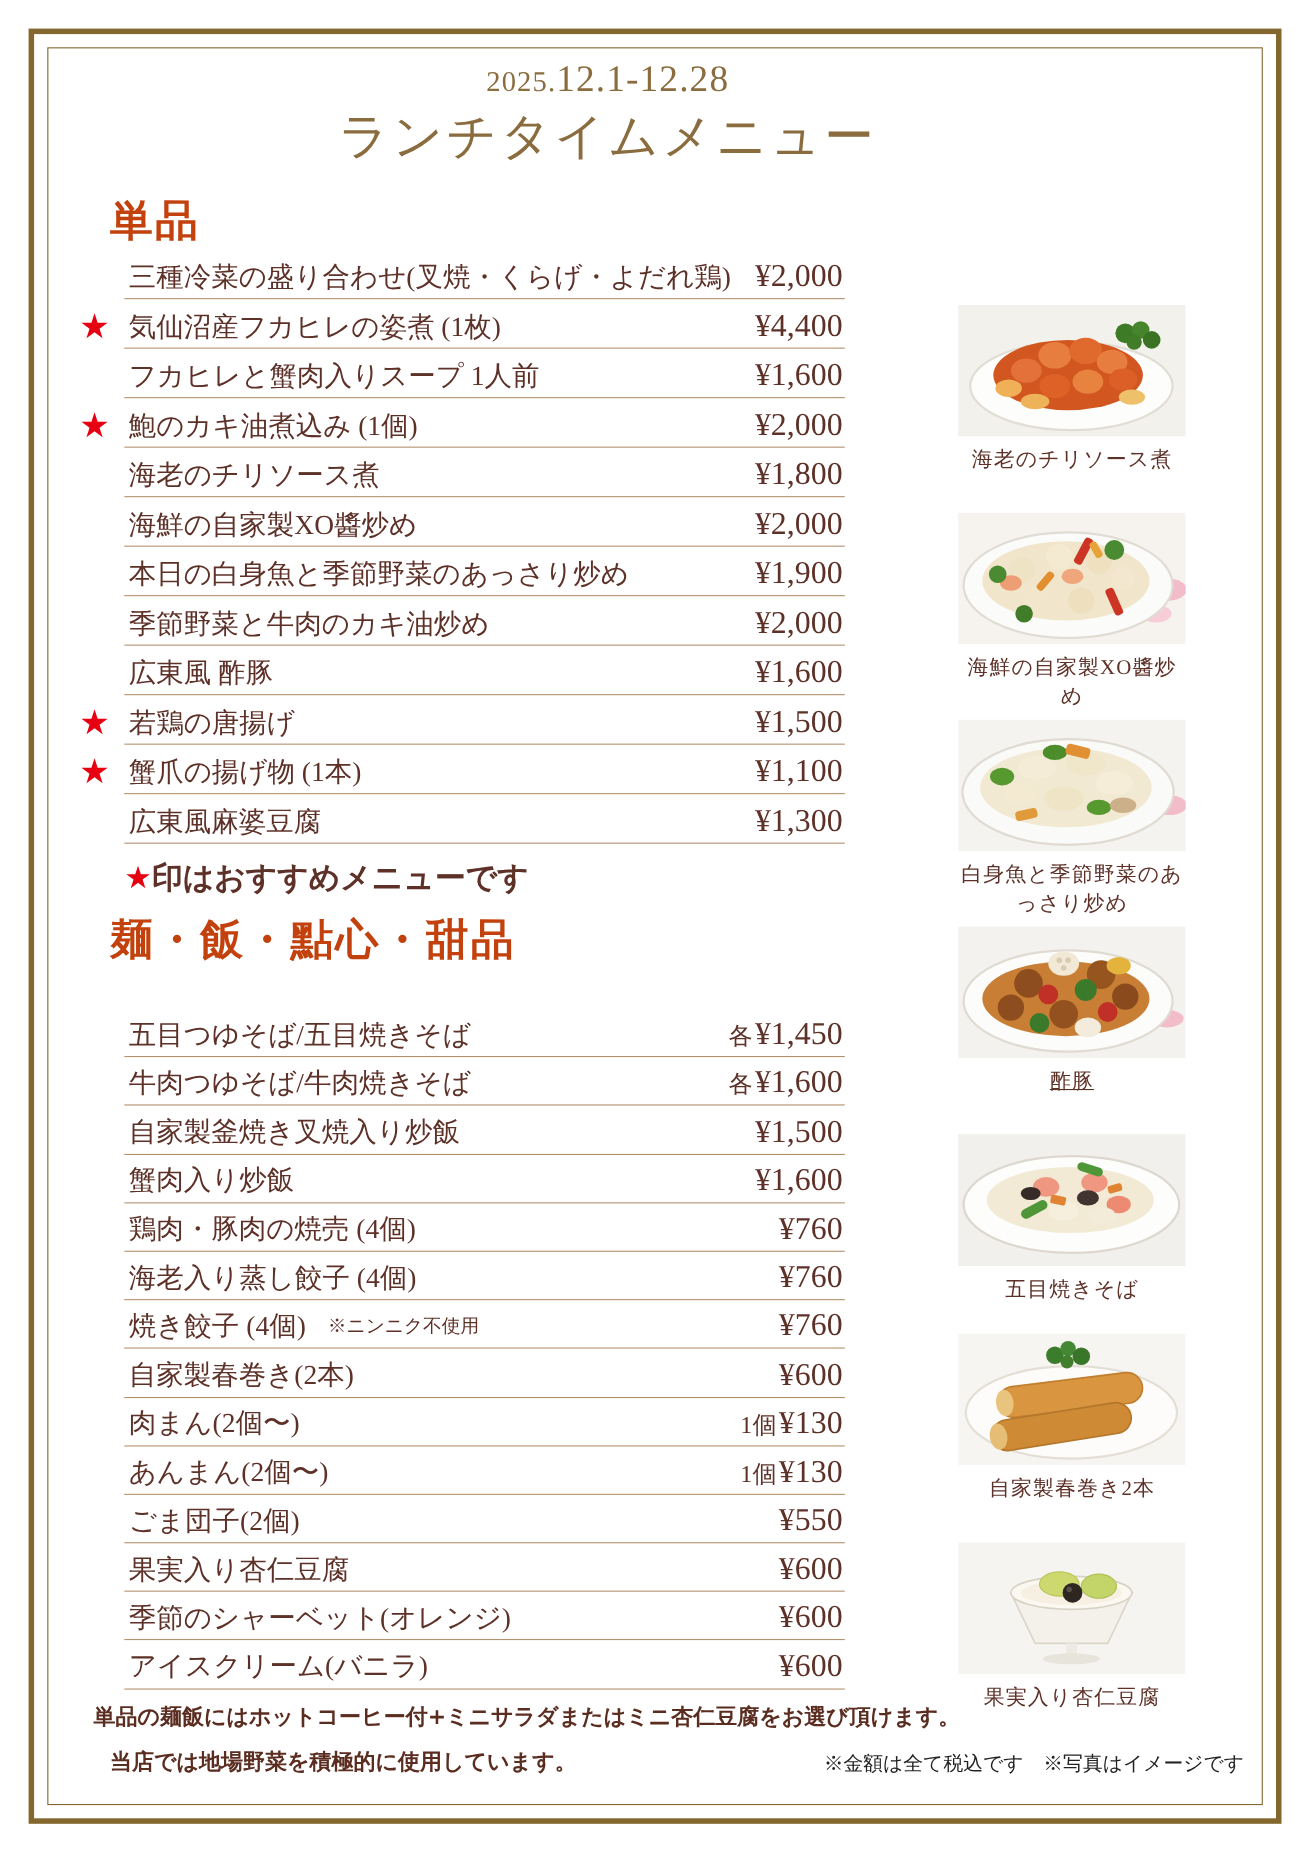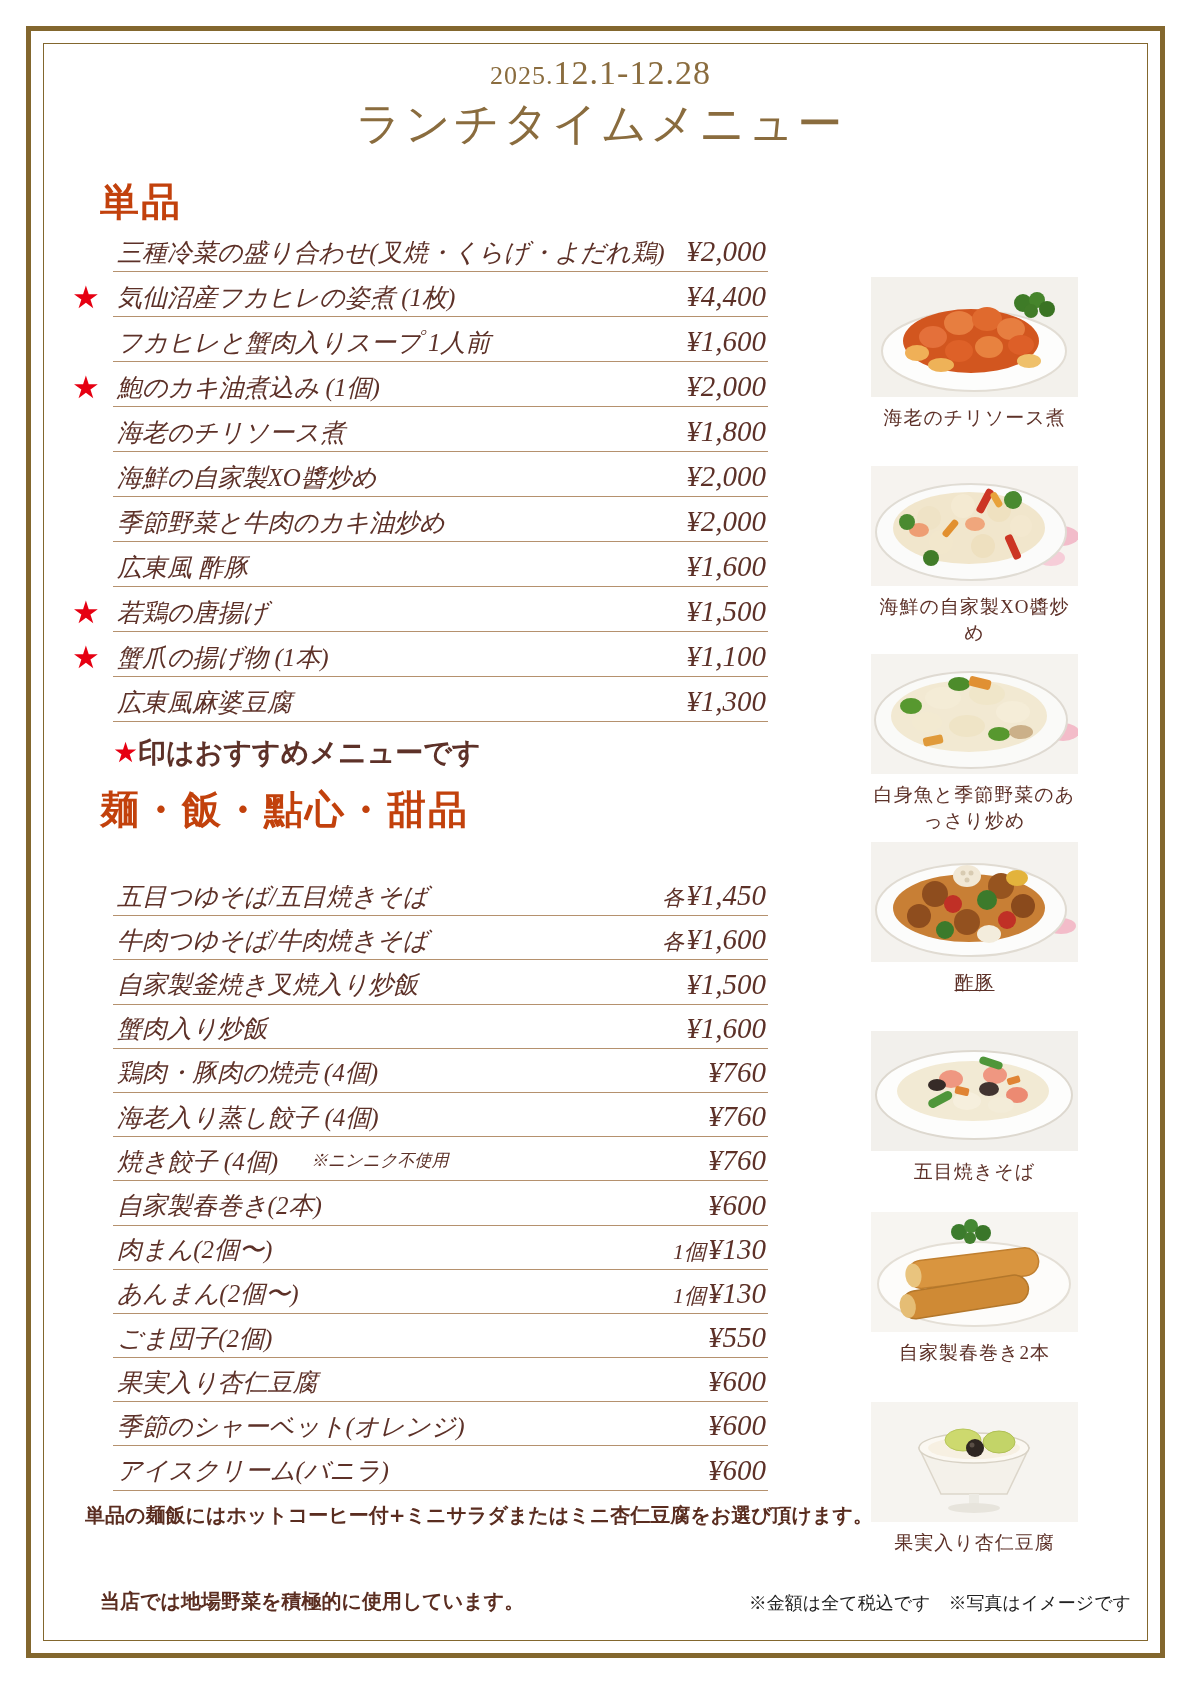--- a/index.html
+++ b/index.html
@@ -6,35 +6,35 @@
   body{
     width:1191px;height:1684px;position:relative;background:#ffffff;
     font-family:"Liberation Serif","DejaVu Serif",serif;
     color:#5d3128;overflow:hidden;
   }
   .frame-outer{position:absolute;left:26px;top:26px;right:26px;bottom:26px;
     border:5px solid #83672e;pointer-events:none;}
   .frame-inner{position:absolute;left:43px;top:43px;right:43px;bottom:43px;
     border:1.5px solid #83672e;pointer-events:none;}
 
-  .header{position:absolute;top:54px;left:0;width:1105px;text-align:center;color:#8a6c3e;padding-left:48px;}
+  .header{position:absolute;top:54px;left:0;width:1105px;text-align:center;color:#8a6c3e;}
   .date-line{font-size:26px;letter-spacing:1px;}
   .date-line .big{font-size:34px;}
   .title{font-size:45px;font-weight:normal;letter-spacing:3px;margin-top:2px;
     font-family:"Liberation Serif","DejaVu Serif",serif;}
 
   .col-left{position:absolute;left:113px;top:176px;width:655px;}
   .sec-head{font-family:"DejaVu Sans","Liberation Sans",sans-serif;
     font-weight:bold;font-size:39px;color:#c2410c;letter-spacing:2px;
     margin:0 0 0 -13px;line-height:51px;height:51px;}
   .sec-head.second{margin-top:10px;margin-bottom:37px;}
 
   .mrow{box-sizing:border-box;height:45px;border-bottom:1.6px solid #b5916e;
-    display:flex;align-items:flex-end;padding:0 2px 5px 4px;position:relative;font-style:italic;}
-  .rows2 .mrow{height:44.2px;gap:13px;}
+    display:flex;align-items:flex-end;padding:0 2px 5px 4px;position:relative;}
+  .rows2 .mrow{height:44.2px;}
   .star{position:absolute;left:-41px;bottom:3px;color:#e60012;font-size:31px;
     font-family:"DejaVu Sans",sans-serif;line-height:1;}
   .iname{font-size:25px;line-height:1.1;}
   .inote{font-size:17px;margin-left:20px;padding-bottom:3px;}
   .iprice{margin-left:auto;font-size:29px;line-height:1;white-space:nowrap;}
   .pfx{font-size:22px;margin-right:2px;}
 
   .rec-note{margin-top:12px;height:40px;font-family:"DejaVu Sans","Liberation Sans",sans-serif;
     font-weight:bold;font-size:28px;color:#5d3128;}
   .rec-note .star-inline{color:#e60012;font-family:"DejaVu Sans",sans-serif;}
@@ -87,20 +87,24 @@
       <span class="iname">鮑のカキ油煮込み (1個)</span>
       <span class="iprice">¥2,000</span>
     </div>
     <div class="mrow">
       <span class="iname">海老のチリソース煮</span>
       <span class="iprice">¥1,800</span>
     </div>
     <div class="mrow">
       <span class="iname">海鮮の自家製XO醬炒め</span>
       <span class="iprice">¥2,000</span>
+    </div>
+    <div class="mrow">
+      <span class="iname">本日の白身魚と季節野菜のあっさり炒め</span>
+      <span class="iprice">¥1,900</span>
     </div>
     <div class="mrow">
       <span class="iname">季節野菜と牛肉のカキ油炒め</span>
       <span class="iprice">¥2,000</span>
     </div>
     <div class="mrow">
       <span class="iname">広東風 酢豚</span>
       <span class="iprice">¥1,600</span>
     </div>
     <div class="mrow">

